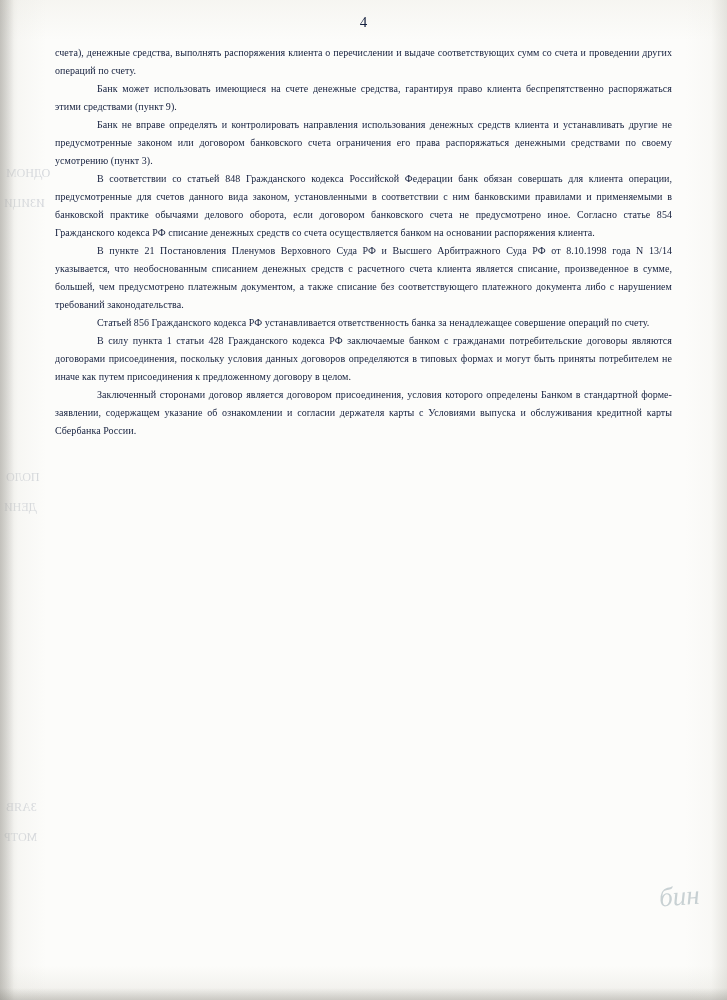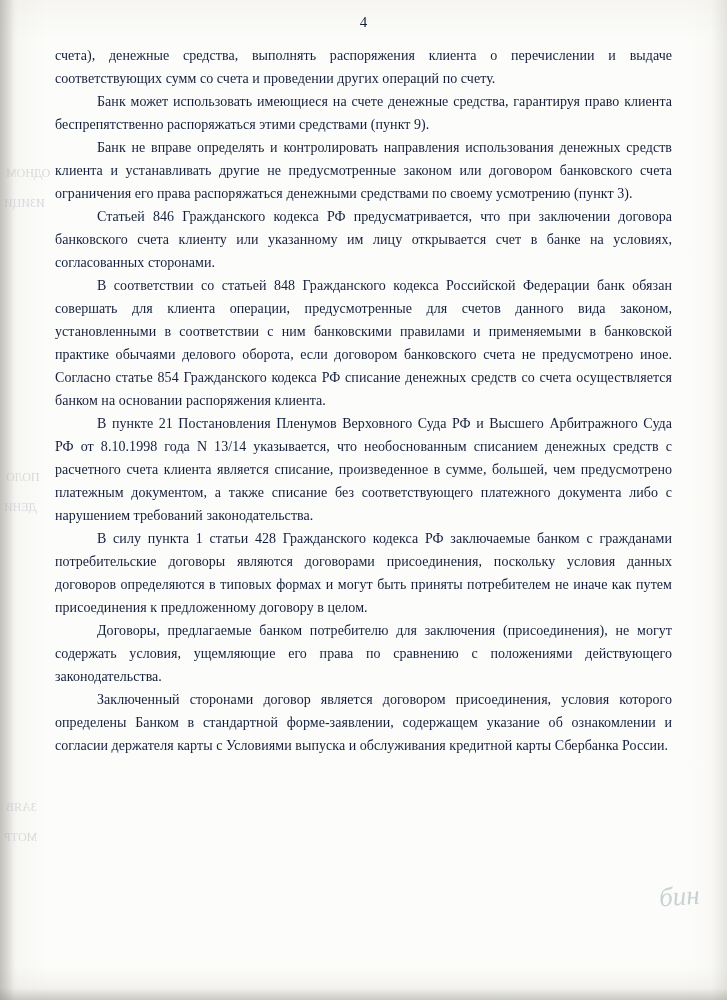--- a/index.html
+++ b/index.html
@@ -49,22 +49,22 @@
     position: absolute;
     top: 44px;
     left: 55px;
     width: 617px;
     z-index: 4;
   }
   p.para {
     margin: 0;
     text-align: justify;
     text-justify: inter-word;
-    font-size: 14px;
-    line-height: 23px;
+    font-size: 10px;
+    line-height: 18px;
     color: #141f3d;
     letter-spacing: 0.05px;
     text-indent: 42px;
   }
   p.para.no-indent {
     text-indent: 0;
   }
   
   .artifact {
     position: absolute;
@@ -123,24 +123,23 @@
   <div class="artifact a4">ДЕНИ</div>
   <div class="artifact a5">ЗАЯВ</div>
   <div class="artifact a6">МОТР</div>
 
   <div class="page-number">4</div>
 
   <div class="body-text">
     <p class="para no-indent">счета), денежные средства, выполнять распоряжения клиента о перечислении и выдаче соответствующих сумм со счета и проведении других операций по счету.</p>
     <p class="para">Банк может использовать имеющиеся на счете денежные средства, гарантируя право клиента беспрепятственно распоряжаться этими средствами (пункт 9).</p>
     <p class="para">Банк не вправе определять и контролировать направления использования денежных средств клиента и устанавливать другие не предусмотренные законом или договором банковского счета ограничения его права распоряжаться денежными средствами по своему усмотрению (пункт 3).</p>
-    <p class="para">Статьей 846 Гражданского кодекса РФ предусматривается, что при заключении договора банковского счета клиенту или указанному им лицу открывается счет в банке на условиях, согласованных сторонами.</p>
     <p class="para">В соответствии со статьей 848 Гражданского кодекса Российской Федерации банк обязан совершать для клиента операции, предусмотренные для счетов данного вида законом, установленными в соответствии с ним банковскими правилами и применяемыми в банковской практике обычаями делового оборота, если договором банковского счета не предусмотрено иное. Согласно статье 854 Гражданского кодекса РФ списание денежных средств со счета осуществляется банком на основании распоряжения клиента.</p>
     <p class="para">В пункте 21 Постановления Пленумов Верховного Суда РФ и Высшего Арбитражного Суда РФ от 8.10.1998 года N 13/14 указывается, что необоснованным списанием денежных средств с расчетного счета клиента является списание, произведенное в сумме, большей, чем предусмотрено платежным документом, а также списание без соответствующего платежного документа либо с нарушением требований законодательства.</p>
+    <p class="para">Статьей 856 Гражданского кодекса РФ устанавливается ответственность банка за ненадлежащее совершение операций по счету.</p>
     <p class="para">В силу пункта 1 статьи 428 Гражданского кодекса РФ заключаемые банком с гражданами потребительские договоры являются договорами присоединения, поскольку условия данных договоров определяются в типовых формах и могут быть приняты потребителем не иначе как путем присоединения к предложенному договору в целом.</p>
-    <p class="para">Договоры, предлагаемые банком потребителю для заключения (присоединения), не могут содержать условия, ущемляющие его права по сравнению с положениями действующего законодательства.</p>
     <p class="para">Заключенный сторонами договор является договором присоединения, условия которого определены Банком в стандартной форме-заявлении, содержащем указание об ознакомлении и согласии держателя карты с Условиями выпуска и обслуживания кредитной карты Сбербанка России.</p>
 
   </div>
 
   <div class="watermark">бин</div>
 
 </div>
 
 </body></html>

